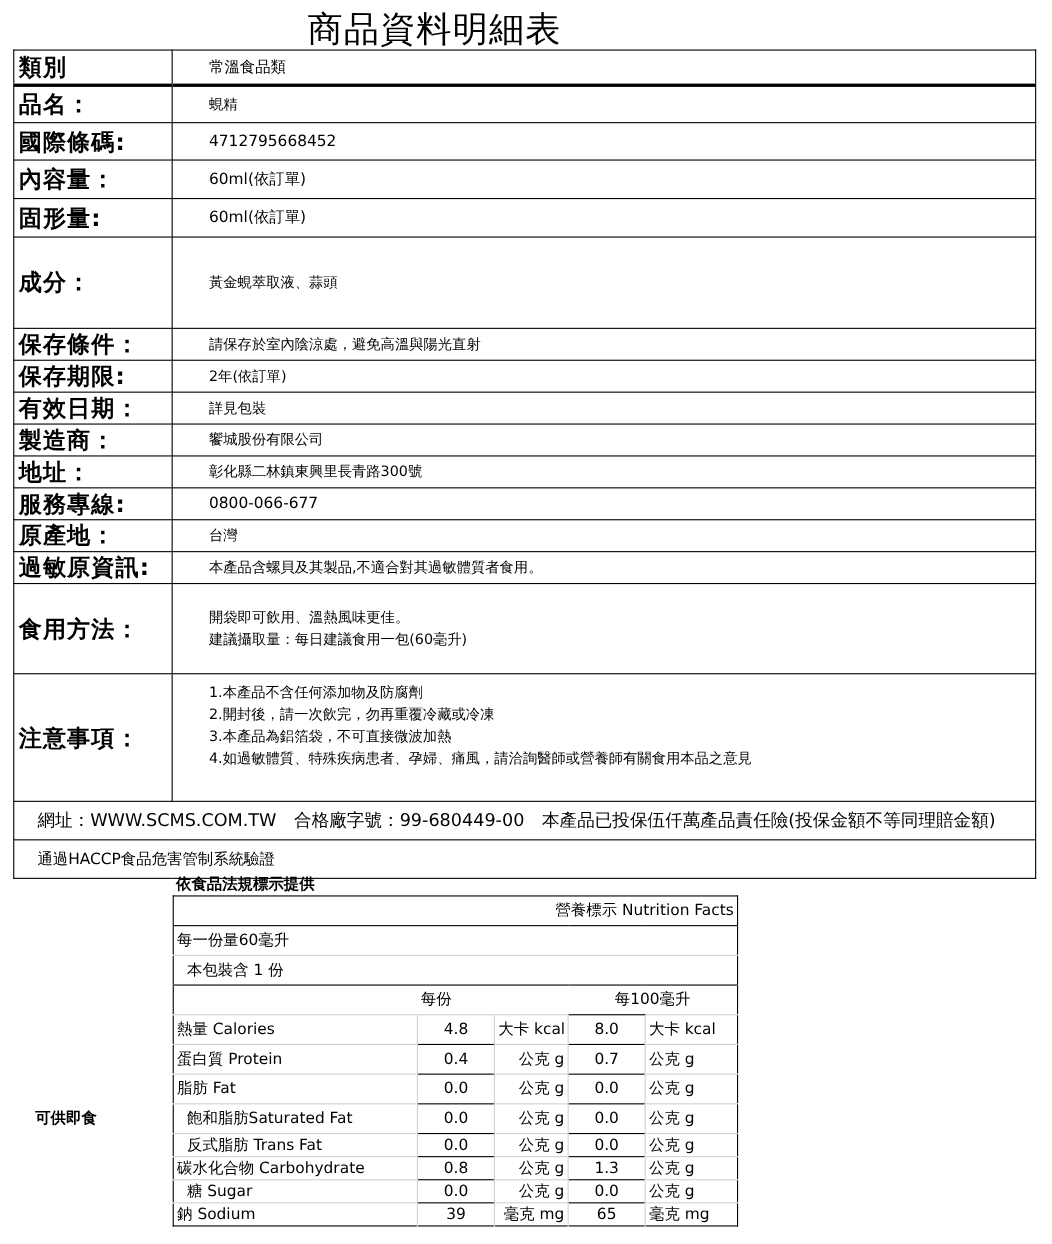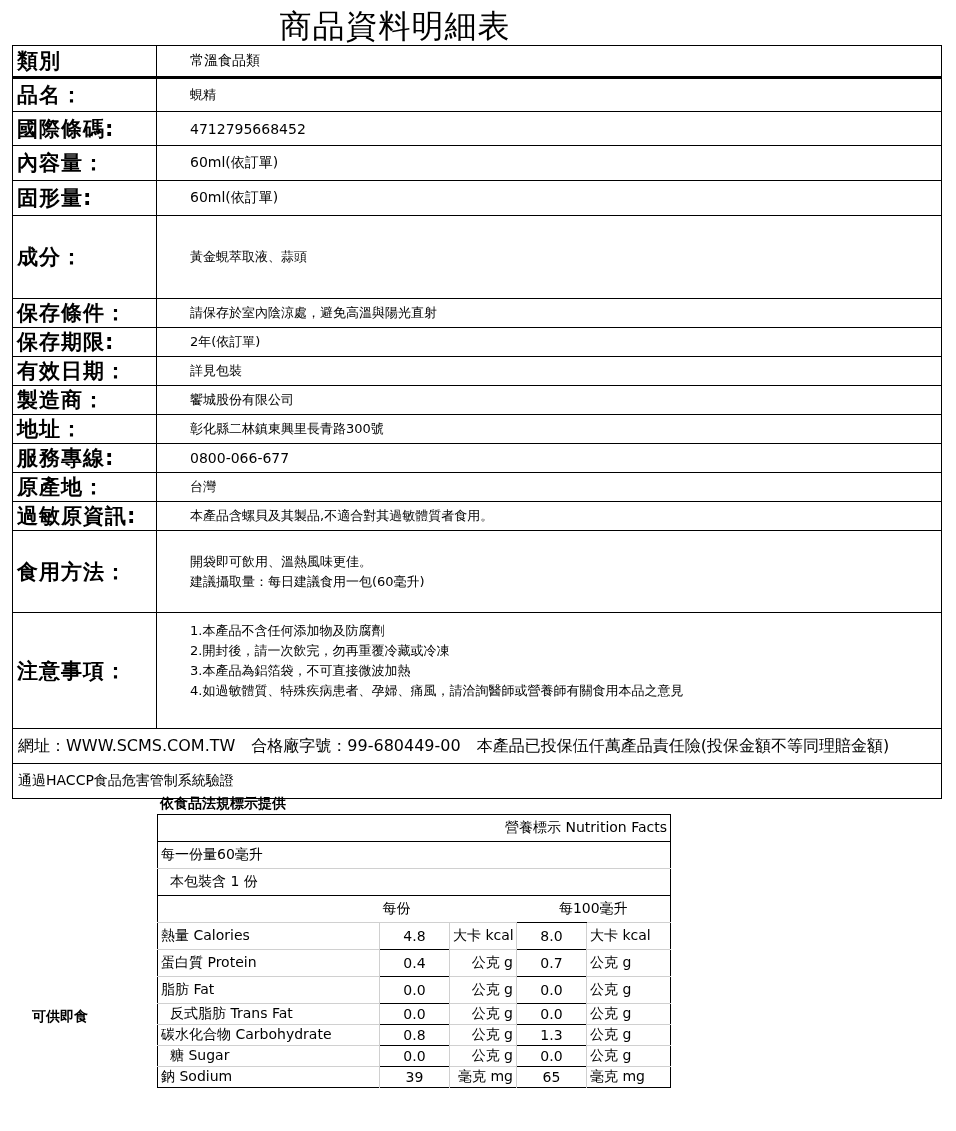--- a/index.html
+++ b/index.html
@@ -6,21 +6,21 @@
   body { width: 956px; height: 1131px; position: relative; overflow: hidden;
          font-family: "DejaVu Sans", "Liberation Sans", sans-serif; color: #000; }
   .title { position: absolute; left: 0; top: 6px; width: 790px; text-align: center;
            font-family: "DejaVu Serif", "Liberation Serif", serif; font-size: 32px; line-height: 40px; letter-spacing: 1px; }
   table.main { position: absolute; left: 12px; top: 45px; width: 930px; border-collapse: collapse; table-layout: fixed; }
   table.main td { border: 1px solid #000; padding: 0 4px; vertical-align: middle; overflow: hidden; white-space: nowrap; }
   table.main td.k { width: 136px; font-size: 21px; font-weight: bold; letter-spacing: 1px; }
   table.main td.v { font-size: 13px; padding-left: 33px; }
   table.main td.v.big { font-size: 14px; }
   table.main tr.thick td { border-bottom: 3px solid #000; }
-  table.main td.full { font-size: 16px; padding-left: 5px; }
+  table.main td.full { font-size: 16px; padding-left: 21px; }
   table.main td.full.small { font-size: 14px; }
   .multi div { line-height: 20px; }
   .sub-title { position: absolute; left: 160px; top: 795px; font-size: 14px; font-weight: bold;
                font-family: "DejaVu Serif", "Liberation Serif", serif; }
   .side-note { position: absolute; left: 32px; top: 1008px; font-size: 14px; font-weight: bold; }
   table.nut { position: absolute; left: 157px; top: 814px; width: 514px; border-collapse: collapse; table-layout: fixed;
               border: 1.5px solid #000; font-size: 14px; }
   table.nut td { padding: 0 3px; white-space: nowrap; overflow: hidden; border-top: 1px solid #d0d0d0; }
   table.nut td.num { text-align: center; border-left: 1px solid #d0d0d0; }
   table.nut td.unit { border-left: 1px solid #d0d0d0; }
@@ -162,20 +162,27 @@
       <td class="num topblk">0.7</td>
       <td class="unit">公克 g</td>
     </tr>
     <tr style="height:27px">
       <td>脂肪 Fat</td>
       <td class="num topblk">0.0</td>
       <td class="unit r">公克 g</td>
       <td class="num topblk">0.0</td>
       <td class="unit">公克 g</td>
     </tr>
+    <tr style="height:27px">
+      <td class="indent">飽和脂肪Saturated Fat</td>
+      <td class="num topblk">0.0</td>
+      <td class="unit r">公克 g</td>
+      <td class="num topblk">0.0</td>
+      <td class="unit">公克 g</td>
+    </tr>
     <tr style="height:21px">
       <td class="indent">反式脂肪 Trans Fat</td>
       <td class="num topblk">0.0</td>
       <td class="unit r">公克 g</td>
       <td class="num topblk">0.0</td>
       <td class="unit">公克 g</td>
     </tr>
     <tr style="height:21px">
       <td>碳水化合物 Carbohydrate</td>
       <td class="num topblk">0.8</td>

